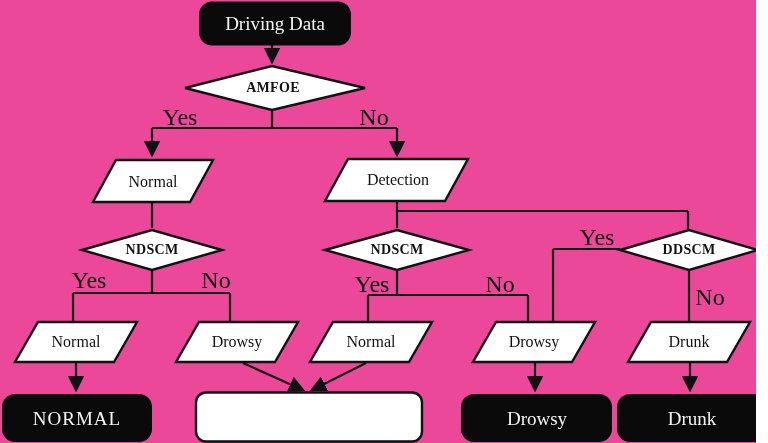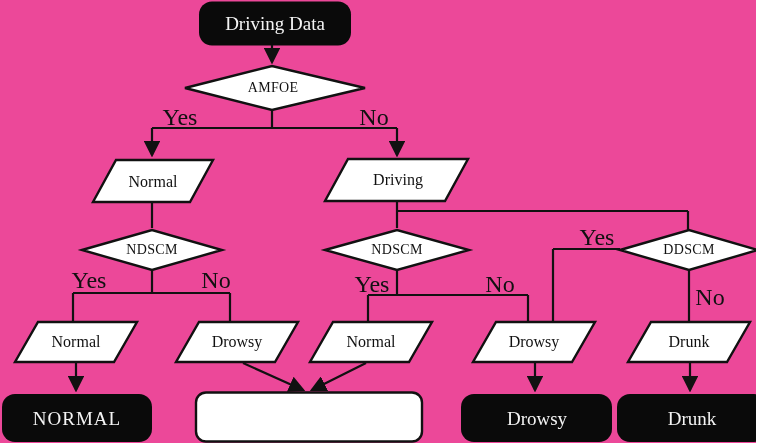--- a/index.html
+++ b/index.html
@@ -14,21 +14,21 @@
   .canvas svg { position: absolute; left: 0; top: 0; }
   .label {
     position: absolute;
     transform: translate(-50%, -50%);
     font-family: "Liberation Serif", "DejaVu Serif", serif;
     color: #111;
     white-space: nowrap;
     line-height: 1;
   }
   .label.white { color: #f4f4f4; }
-  .label.bold  { font-weight: normal; letter-spacing: 0.3px; }
+  .label.bold  { font-weight: bold; letter-spacing: 0.3px; }
   .s20 { font-size: 24px; }
   .s19 { font-size: 19px; }
   .s16 { font-size: 16px; }
   .s14 { font-size: 14px; }
 </style>
 </head>
 <body>
 
 <div class="canvas">
 
@@ -97,21 +97,21 @@
     <rect x="617" y="394" width="150" height="48" rx="13" fill="#0a0a0a"></rect>
   </svg>
 
   <div class="label white s19" style="left:275px; top:23px;">Driving Data</div>
   <div class="label bold s14" style="left:273px; top:88px;">AMFOE</div>
 
   <div class="label s20" style="left:180px; top:117px;">Yes</div>
   <div class="label s20" style="left:374px; top:117px;">No</div>
 
   <div class="label s16" style="left:153px; top:182px;">Normal</div>
-  <div class="label s16" style="left:398px; top:180px;">Driving</div>
+  <div class="label s16" style="left:398px; top:180px;">Detection</div>
 
   <div class="label bold s14" style="left:152px; top:250px;">NDSCM</div>
   <div class="label s20" style="left:89px;  top:280px;">Yes</div>
   <div class="label s20" style="left:216px; top:280px;">No</div>
 
   <div class="label bold s14" style="left:397px; top:250px;">NDSCM</div>
   <div class="label s20" style="left:372px; top:284px;">Yes</div>
   <div class="label s20" style="left:500px; top:284px;">No</div>
 
   <div class="label s20" style="left:597px; top:237px;">Yes</div>

